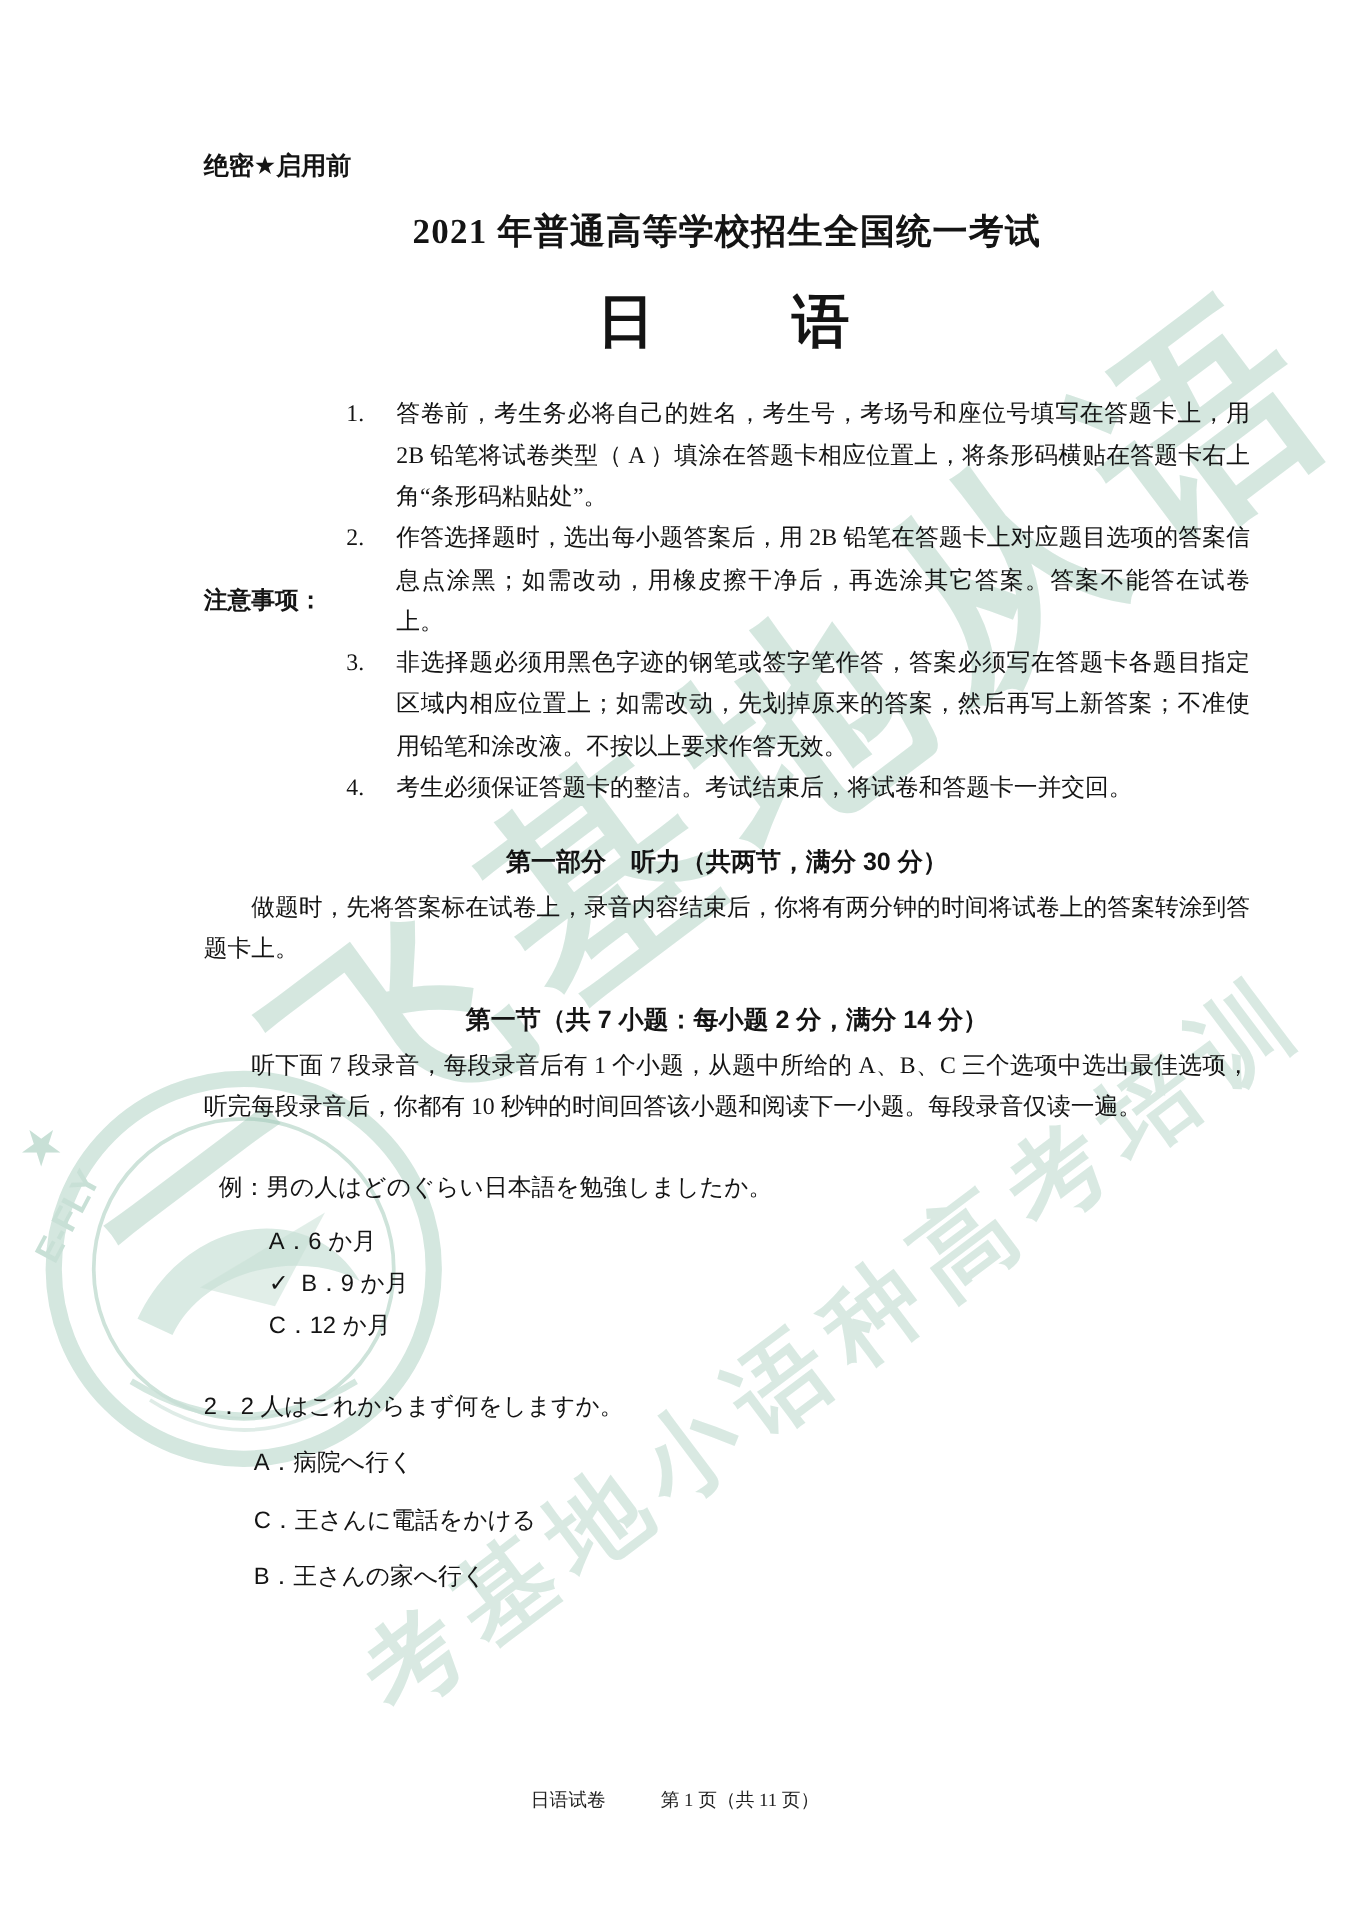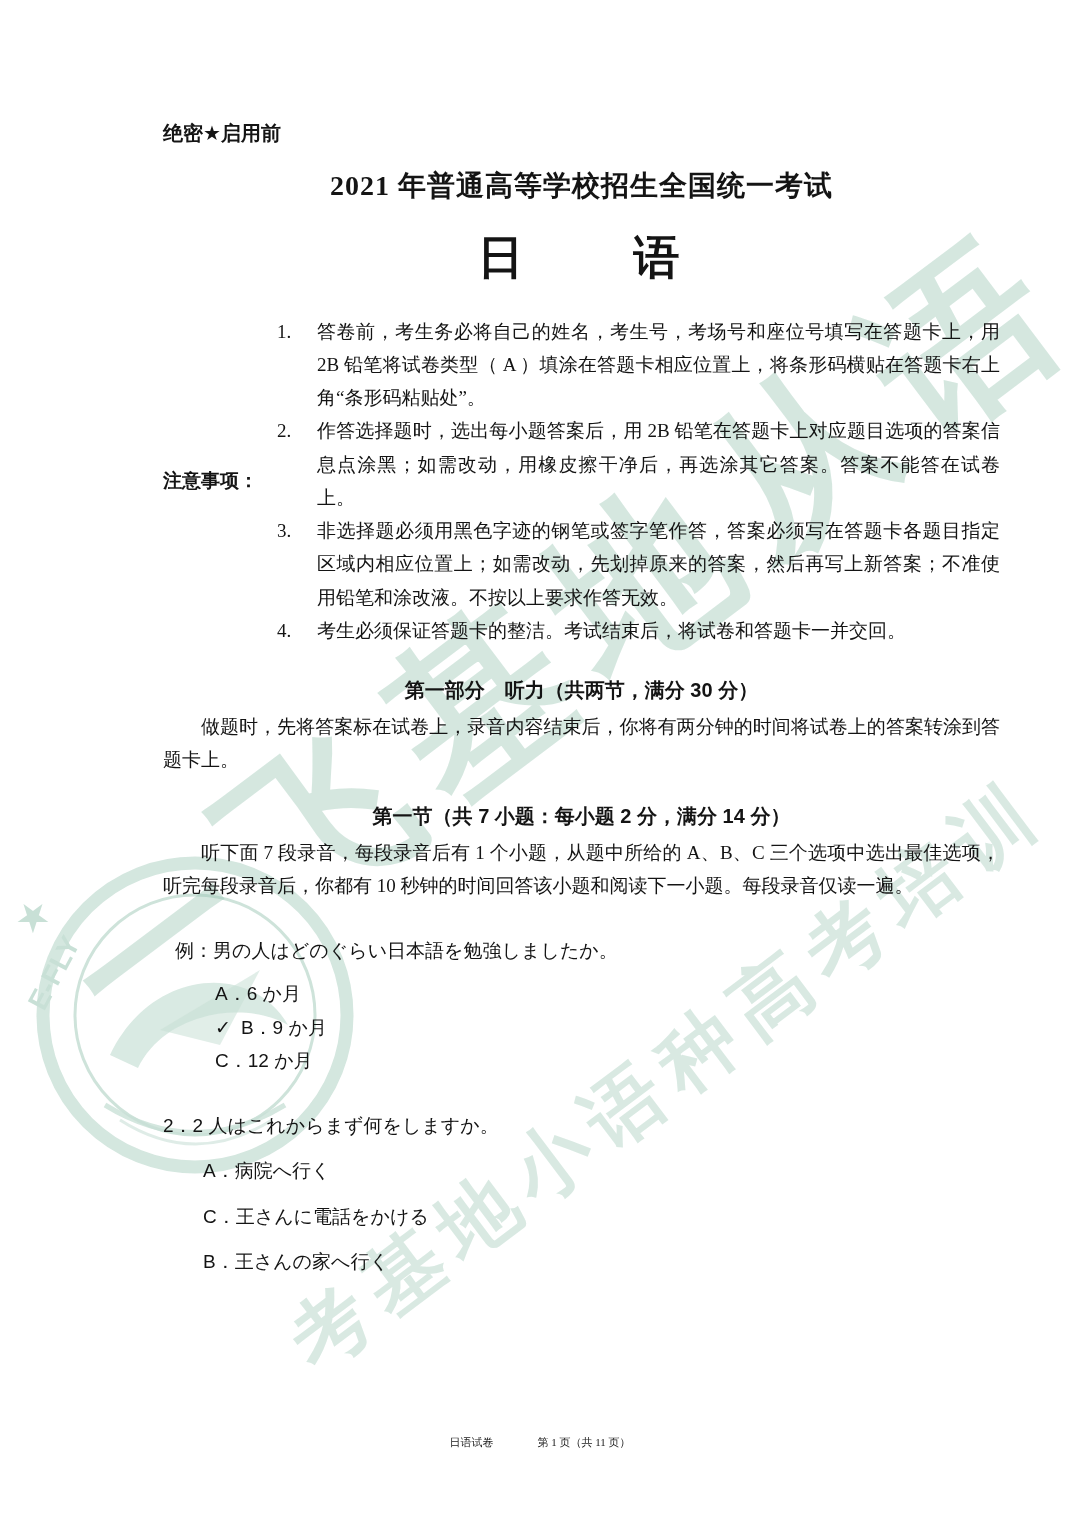--- a/index.html
+++ b/index.html
@@ -89,21 +89,21 @@
   .options-row.q1 .cell-1 { width:190px; }
   .options-row.q1 .cell-2 { width:190px; }
   .check { margin-right:10px; font-weight:bold; }
 
   .options-stack { padding-left:40px; }
   .options-stack .opt { display:block; margin-top:12px; }
 
   .footer {
     position:absolute; left:0; right:0; bottom:78px;
     z-index:2; text-align:center;
-    font-size:11px; color:#222;
+    font-size:15px; color:#222;
   }
   .footer .gap { margin-left:44px; }
 </style>
 </head>
 <body>
 
 <div class="page">
 
   <div class="wm-layer">
     <div class="wm wm-large">一飞基地从语</div>

